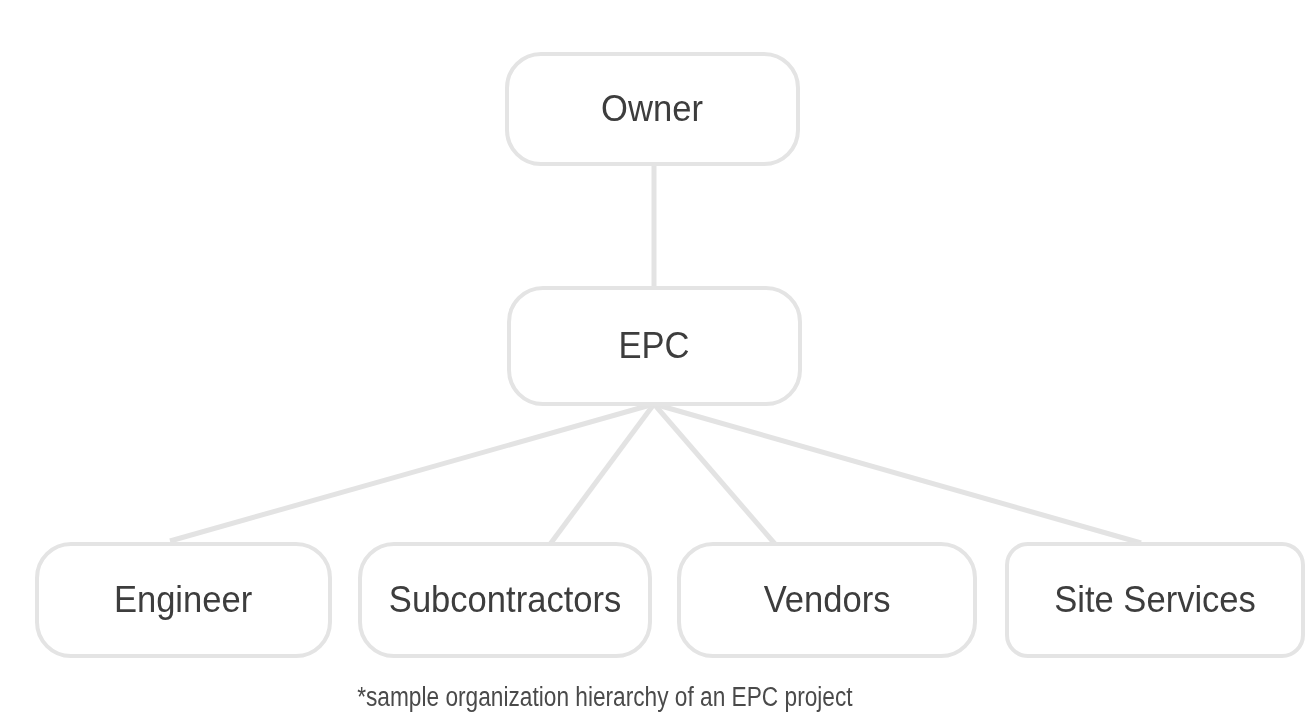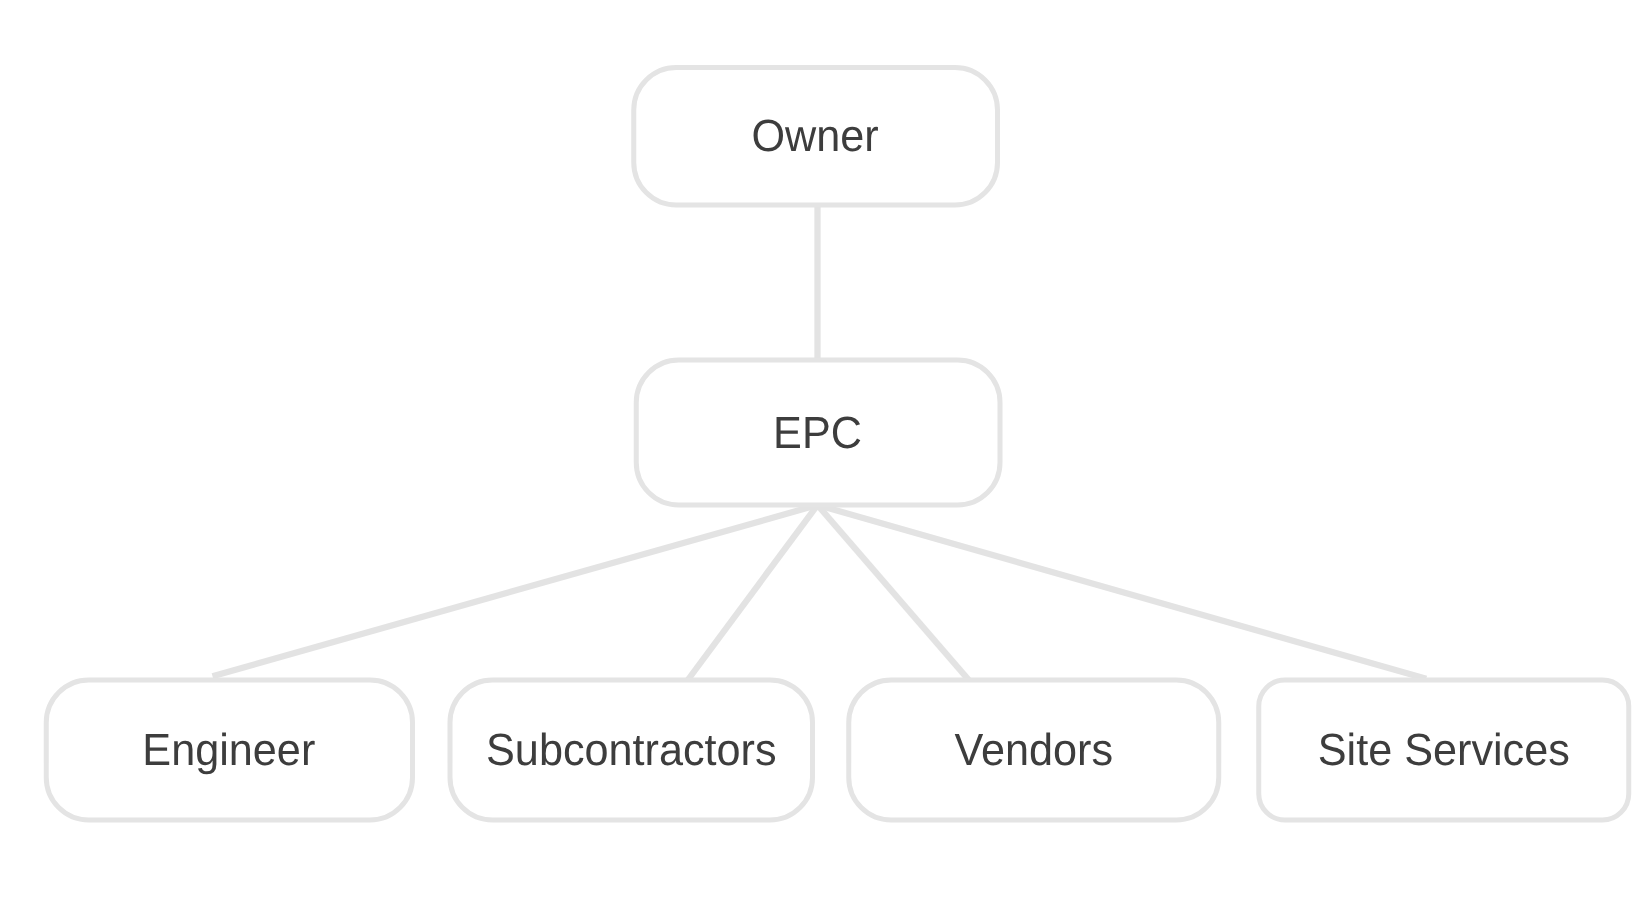--- a/index.html
+++ b/index.html
@@ -103,14 +103,17 @@
   </div>
 
   <div class="node node-vendors">
     <span class="label">Vendors</span>
   </div>
 
   <div class="node node-site-services">
     <span class="label">Site Services</span>
   </div>
 
+  <div class="caption">
+    <span class="caption-text">*sample organization hierarchy of an EPC project</span>
+  </div>
 
 </div>
 
 </body></html>

